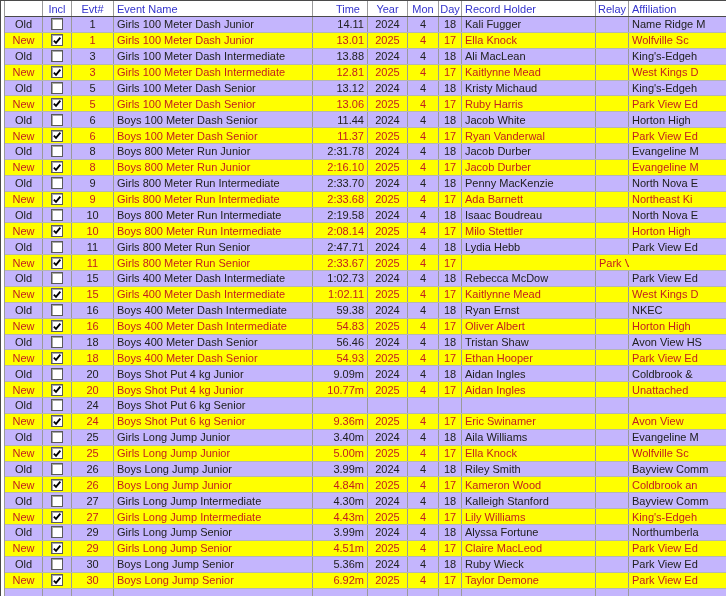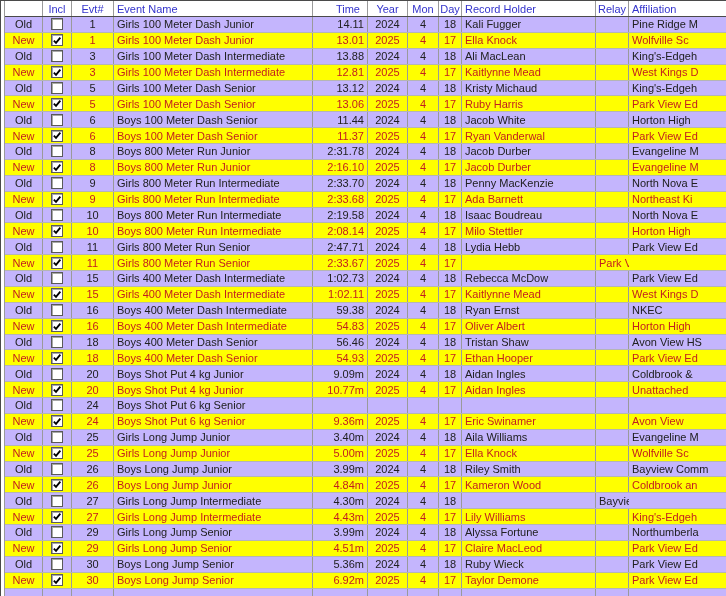--- a/index.html
+++ b/index.html
@@ -84,21 +84,21 @@
             <span class="checkbox"></span>
           </div>
           <div class="cell c-evt">1</div>
           <div class="cell c-event">Girls 100 Meter Dash Junior</div>
           <div class="cell c-time">14.11</div>
           <div class="cell c-year">2024</div>
           <div class="cell c-mon">4</div>
           <div class="cell c-day">18</div>
           <div class="cell c-holder">Kali Fugger</div>
           <div class="cell c-relay"></div>
-          <div class="cell c-affiliation">Pine Ridge M</div>
+          <div class="cell c-affiliation">Name Ridge M</div>
         </div>
         <div class="row new">
           <div class="cell c-rowtype">New</div>
           <div class="cell c-incl">
             <span class="checkbox checked">
               <svg viewBox="0 0 12 12">
                 <path d="M2.2 6.2 L4.8 8.8 L10 2.6" fill="none" stroke="#000" stroke-width="2.2"></path>
               </svg>
             </span>
           </div>
@@ -591,20 +591,21 @@
           <div class="cell c-rowtype">Old</div>
           <div class="cell c-incl">
             <span class="checkbox"></span>
           </div>
           <div class="cell c-evt">27</div>
           <div class="cell c-event">Girls Long Jump Intermediate</div>
           <div class="cell c-time">4.30m</div>
           <div class="cell c-year">2024</div>
           <div class="cell c-mon">4</div>
           <div class="cell c-day">18</div>
+          <div class="cell c-holder">Kalleigh Stanford</div>
           <div class="cell c-relay"></div>
           <div class="cell c-affiliation">Bayview Comm</div>
         </div>
         <div class="row new">
           <div class="cell c-rowtype">New</div>
           <div class="cell c-incl">
             <span class="checkbox checked">
               <svg viewBox="0 0 12 12">
                 <path d="M2.2 6.2 L4.8 8.8 L10 2.6" fill="none" stroke="#000" stroke-width="2.2"></path>
               </svg>

